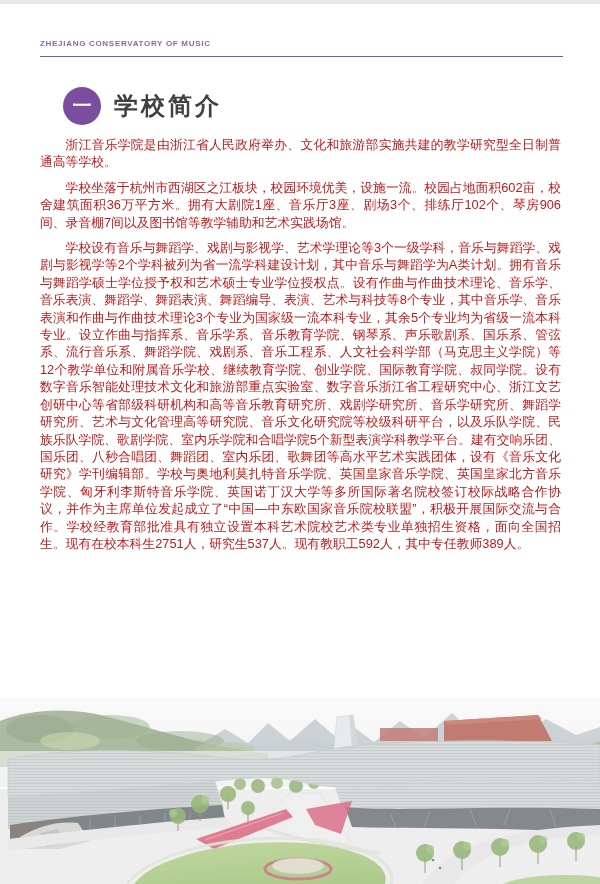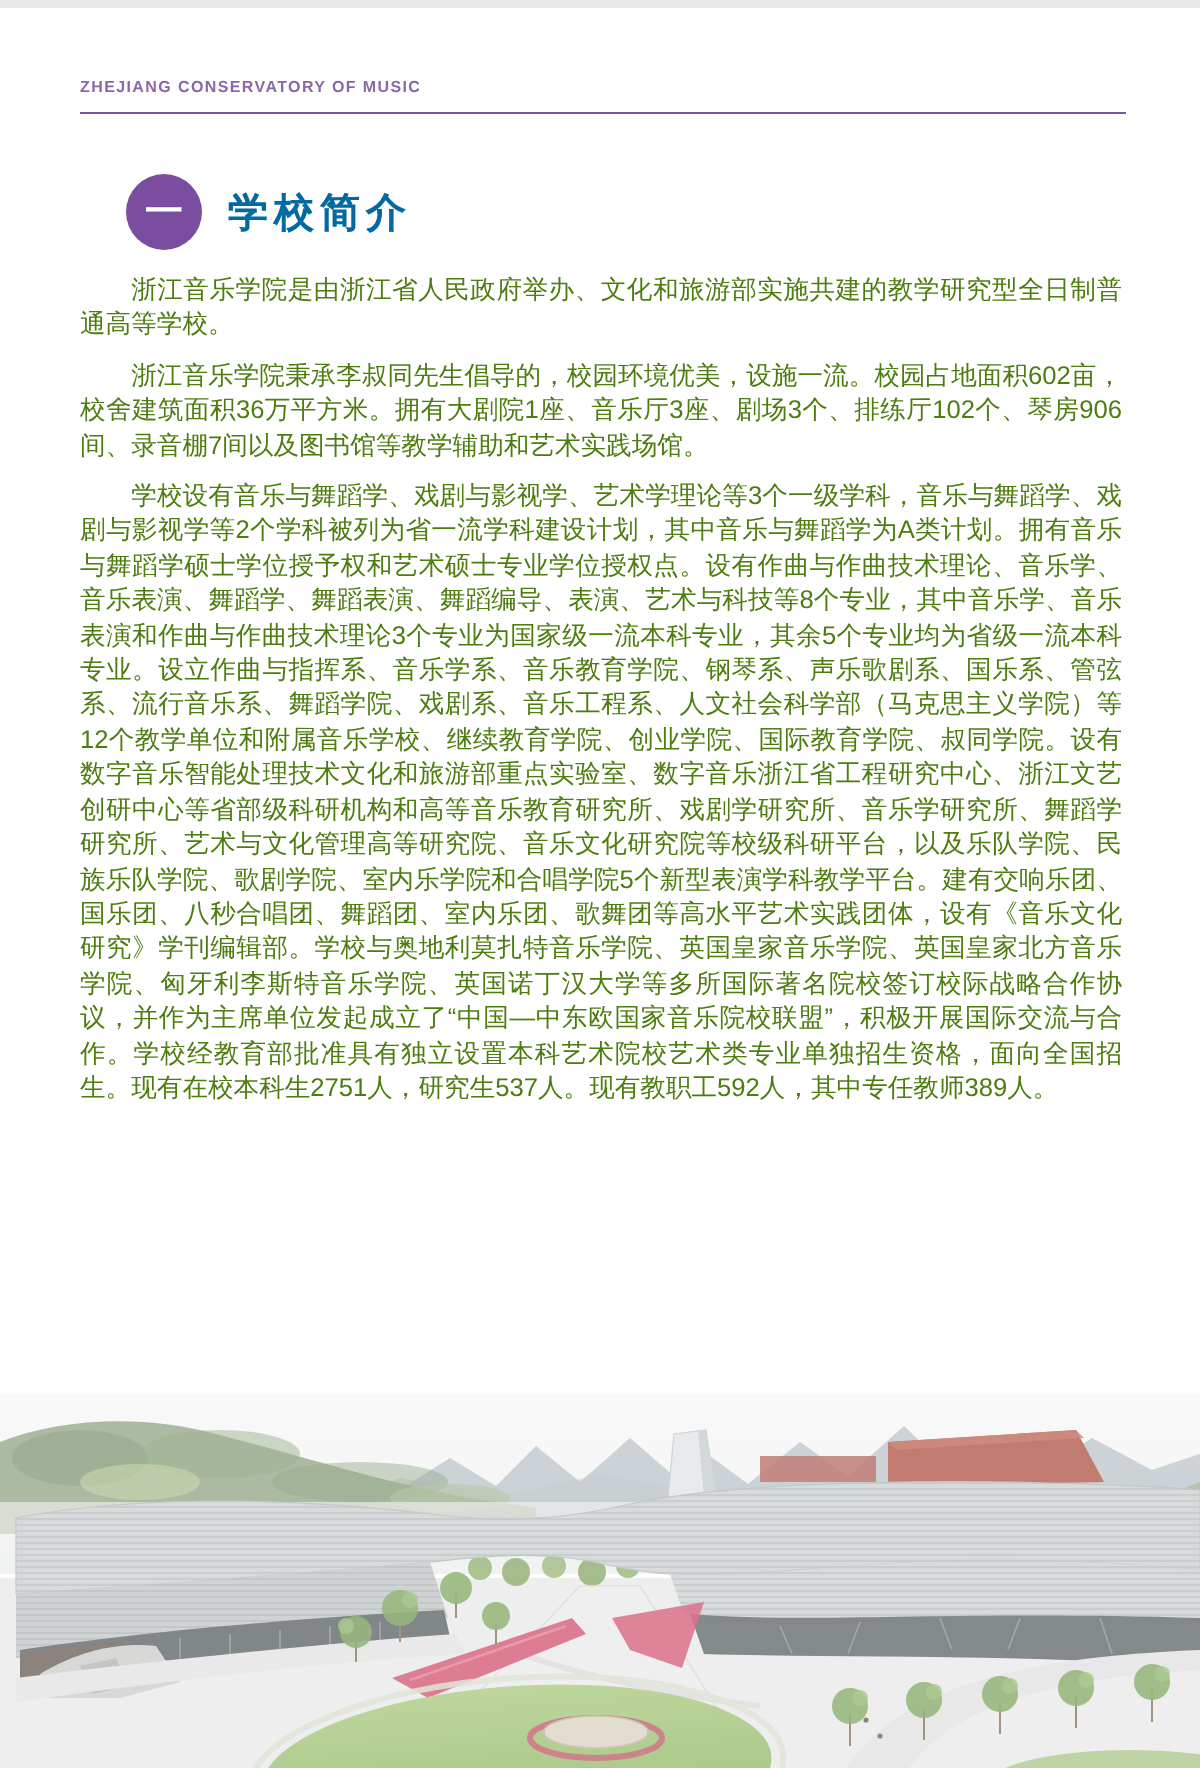--- a/index.html
+++ b/index.html
@@ -46,34 +46,34 @@
     color: #ffffff;
     display: flex;
     align-items: center;
     justify-content: center;
     font-size: 19px;
     font-weight: bold;
     font-family: "Liberation Serif", serif;
     flex: 0 0 auto;
   }
   .section-title {
-    font-size: 20px;
+    font-size: 24px;
     font-weight: bold;
-    color: #0369a1;
+    color: #404040;
     letter-spacing: 3px;
     font-family: Liberation Mono, monospace;
   }
   .content {
     position: absolute;
     left: 40px;
     top: 132px;
     width: 521px;
     font-size: 12.8px;
     line-height: 17.4px;
-    color: #4d7c0f;
+    color: #b91c1c;
     text-align: justify;
   }
   .content p {
     margin: 0 0 8px 0;
     text-indent: 2em;
   }
   .photo {
     position: absolute;
     left: 0;
     bottom: 0;
@@ -90,21 +90,21 @@
   <div class="brand">ZHEJIANG CONSERVATORY OF MUSIC</div>
   <div class="header-rule"></div>
 
   <div class="section-head">
     <div class="num-circle">一</div>
     <div class="section-title">学校简介</div>
   </div>
 
   <div class="content">
     <p>浙江音乐学院是由浙江省人民政府举办、文化和旅游部实施共建的教学研究型全日制普通高等学校。</p>
-    <p>浙江音乐学院秉承李叔同先生倡导的，校园环境优美，设施一流。校园占地面积602亩，校舍建筑面积36万平方米。拥有大剧院1座、音乐厅3座、剧场3个、排练厅102个、琴房906间、录音棚7间以及图书馆等教学辅助和艺术实践场馆。</p>
+    <p>学校坐落于杭州市西湖区之江板块，校园环境优美，设施一流。校园占地面积602亩，校舍建筑面积36万平方米。拥有大剧院1座、音乐厅3座、剧场3个、排练厅102个、琴房906间、录音棚7间以及图书馆等教学辅助和艺术实践场馆。</p>
     <p>学校设有音乐与舞蹈学、戏剧与影视学、艺术学理论等3个一级学科，音乐与舞蹈学、戏剧与影视学等2个学科被列为省一流学科建设计划，其中音乐与舞蹈学为A类计划。拥有音乐与舞蹈学硕士学位授予权和艺术硕士专业学位授权点。设有作曲与作曲技术理论、音乐学、音乐表演、舞蹈学、舞蹈表演、舞蹈编导、表演、艺术与科技等8个专业，其中音乐学、音乐表演和作曲与作曲技术理论3个专业为国家级一流本科专业，其余5个专业均为省级一流本科专业。设立作曲与指挥系、音乐学系、音乐教育学院、钢琴系、声乐歌剧系、国乐系、管弦系、流行音乐系、舞蹈学院、戏剧系、音乐工程系、人文社会科学部（马克思主义学院）等12个教学单位和附属音乐学校、继续教育学院、创业学院、国际教育学院、叔同学院。设有数字音乐智能处理技术文化和旅游部重点实验室、数字音乐浙江省工程研究中心、浙江文艺创研中心等省部级科研机构和高等音乐教育研究所、戏剧学研究所、音乐学研究所、舞蹈学研究所、艺术与文化管理高等研究院、音乐文化研究院等校级科研平台，以及乐队学院、民族乐队学院、歌剧学院、室内乐学院和合唱学院5个新型表演学科教学平台。建有交响乐团、国乐团、八秒合唱团、舞蹈团、室内乐团、歌舞团等高水平艺术实践团体，设有《音乐文化研究》学刊编辑部。学校与奥地利莫扎特音乐学院、英国皇家音乐学院、英国皇家北方音乐学院、匈牙利李斯特音乐学院、英国诺丁汉大学等多所国际著名院校签订校际战略合作协议，并作为主席单位发起成立了“中国—中东欧国家音乐院校联盟”，积极开展国际交流与合作。学校经教育部批准具有独立设置本科艺术院校艺术类专业单独招生资格，面向全国招生。现有在校本科生2751人，研究生537人。现有教职工592人，其中专任教师389人。</p>
   </div>
 
   <div class="photo">
     <svg width="600" height="191" viewBox="0 0 600 191" xmlns="http://www.w3.org/2000/svg">
       <defs>
         <linearGradient id="sky" x1="0" y1="0" x2="0" y2="1">
           <stop offset="0" stop-color="#f8f9f8"></stop>
           <stop offset="1" stop-color="#edf0ee"></stop>
         </linearGradient>

